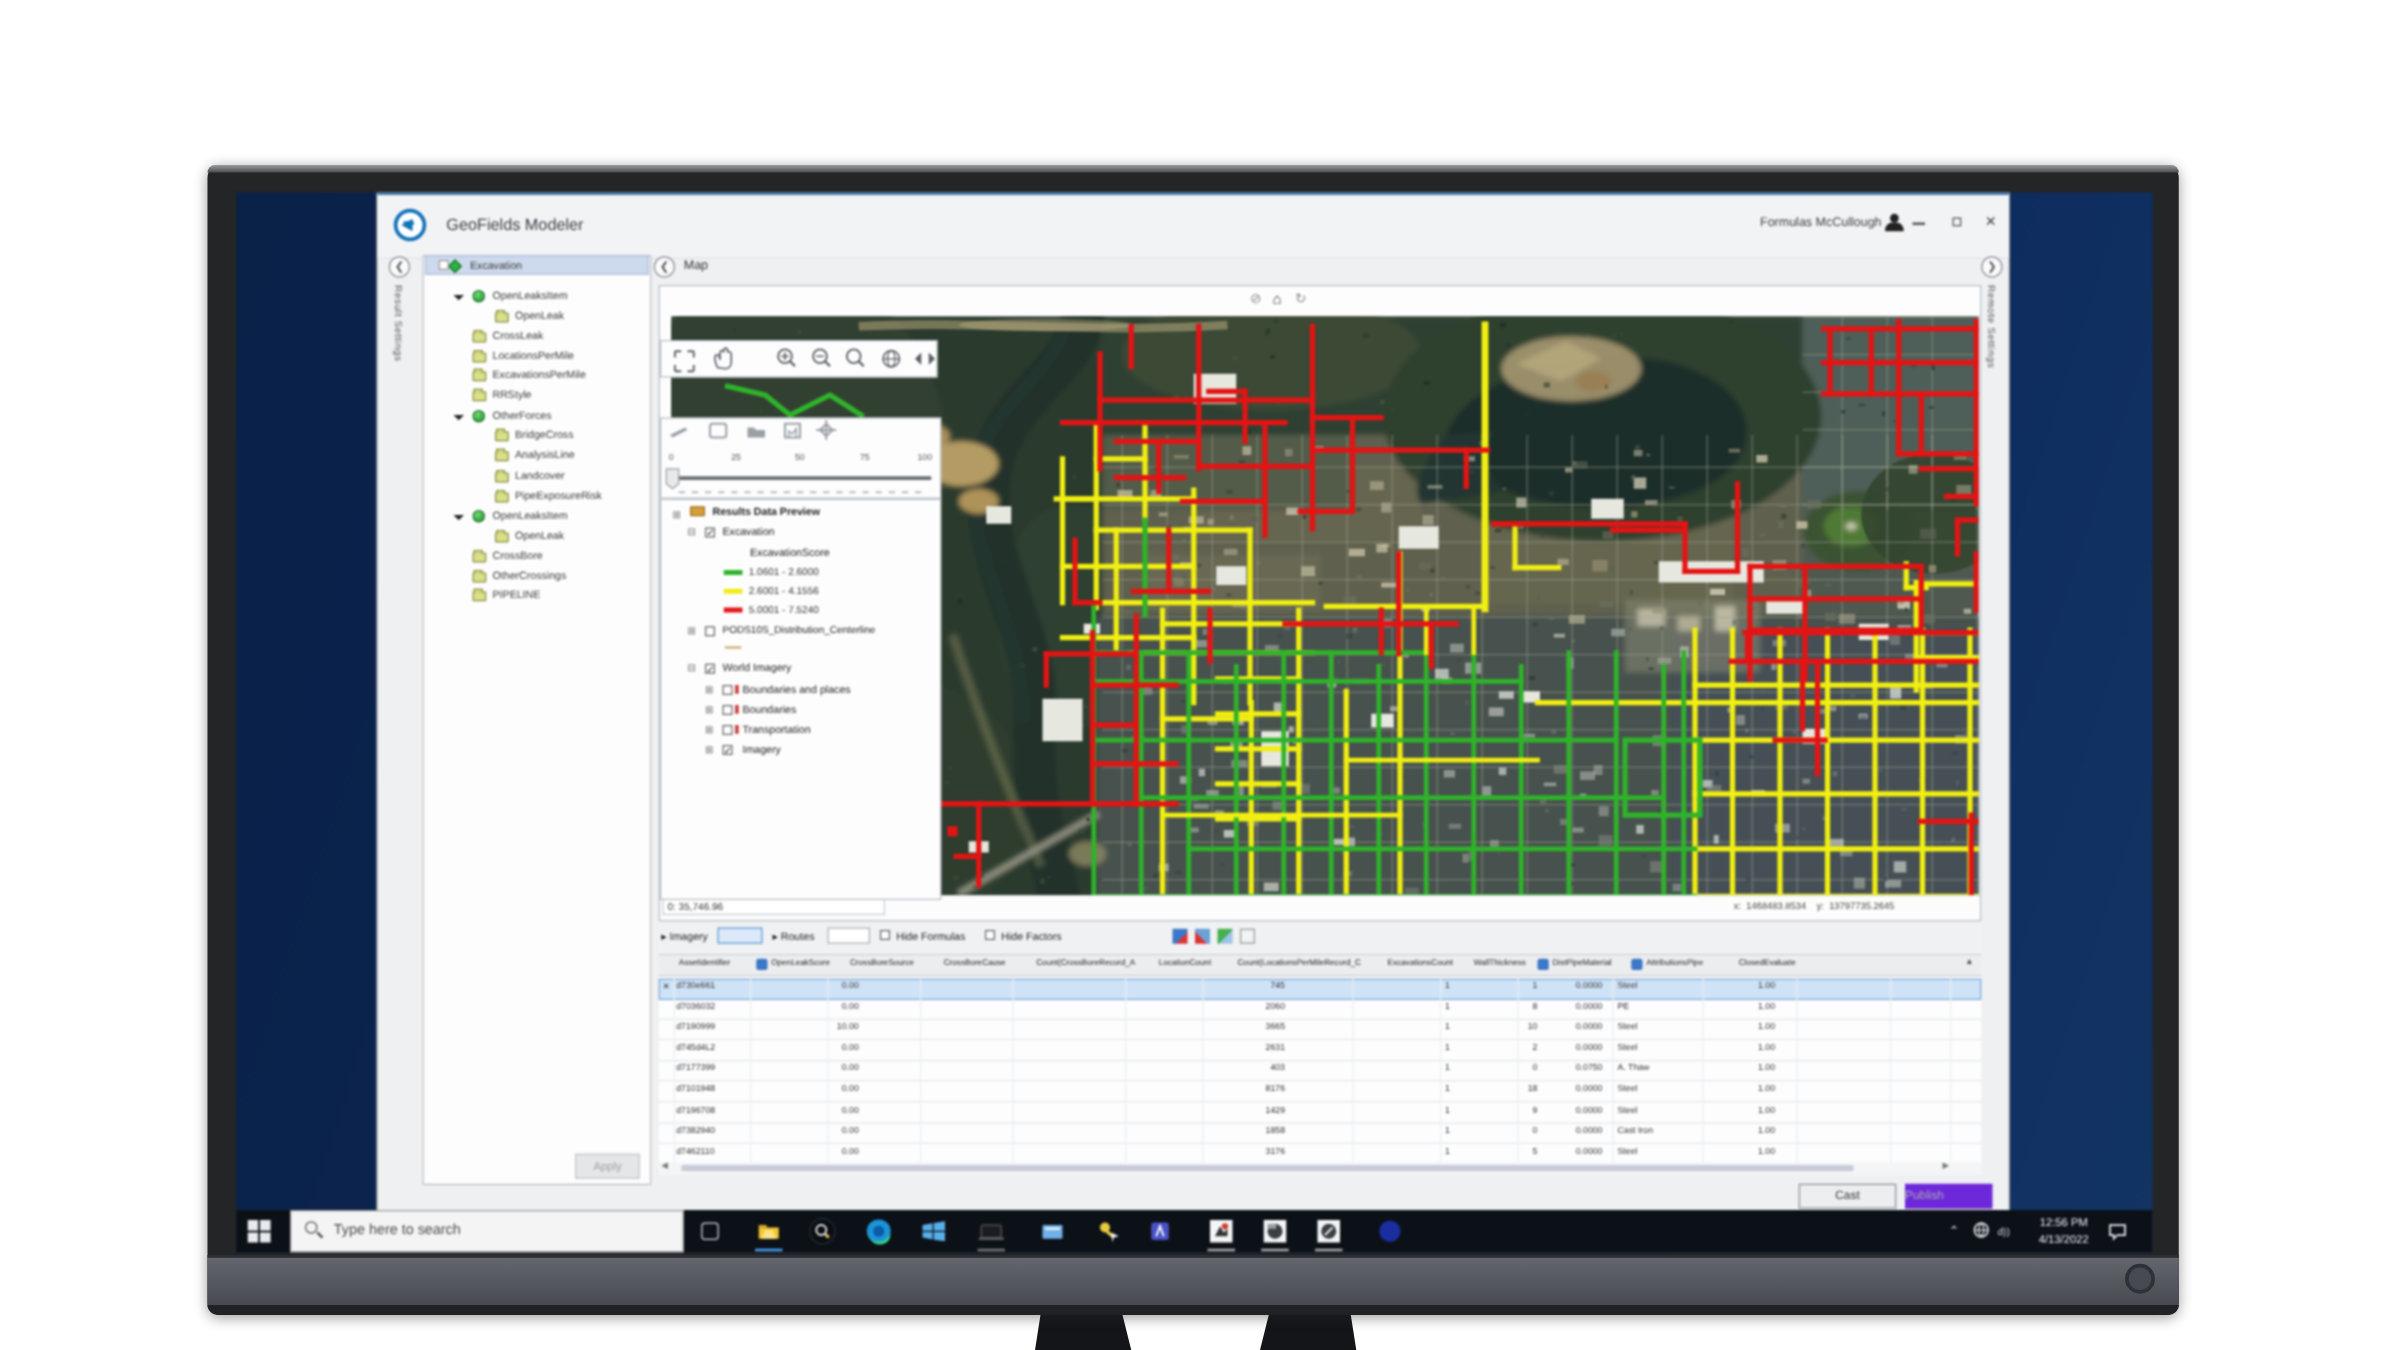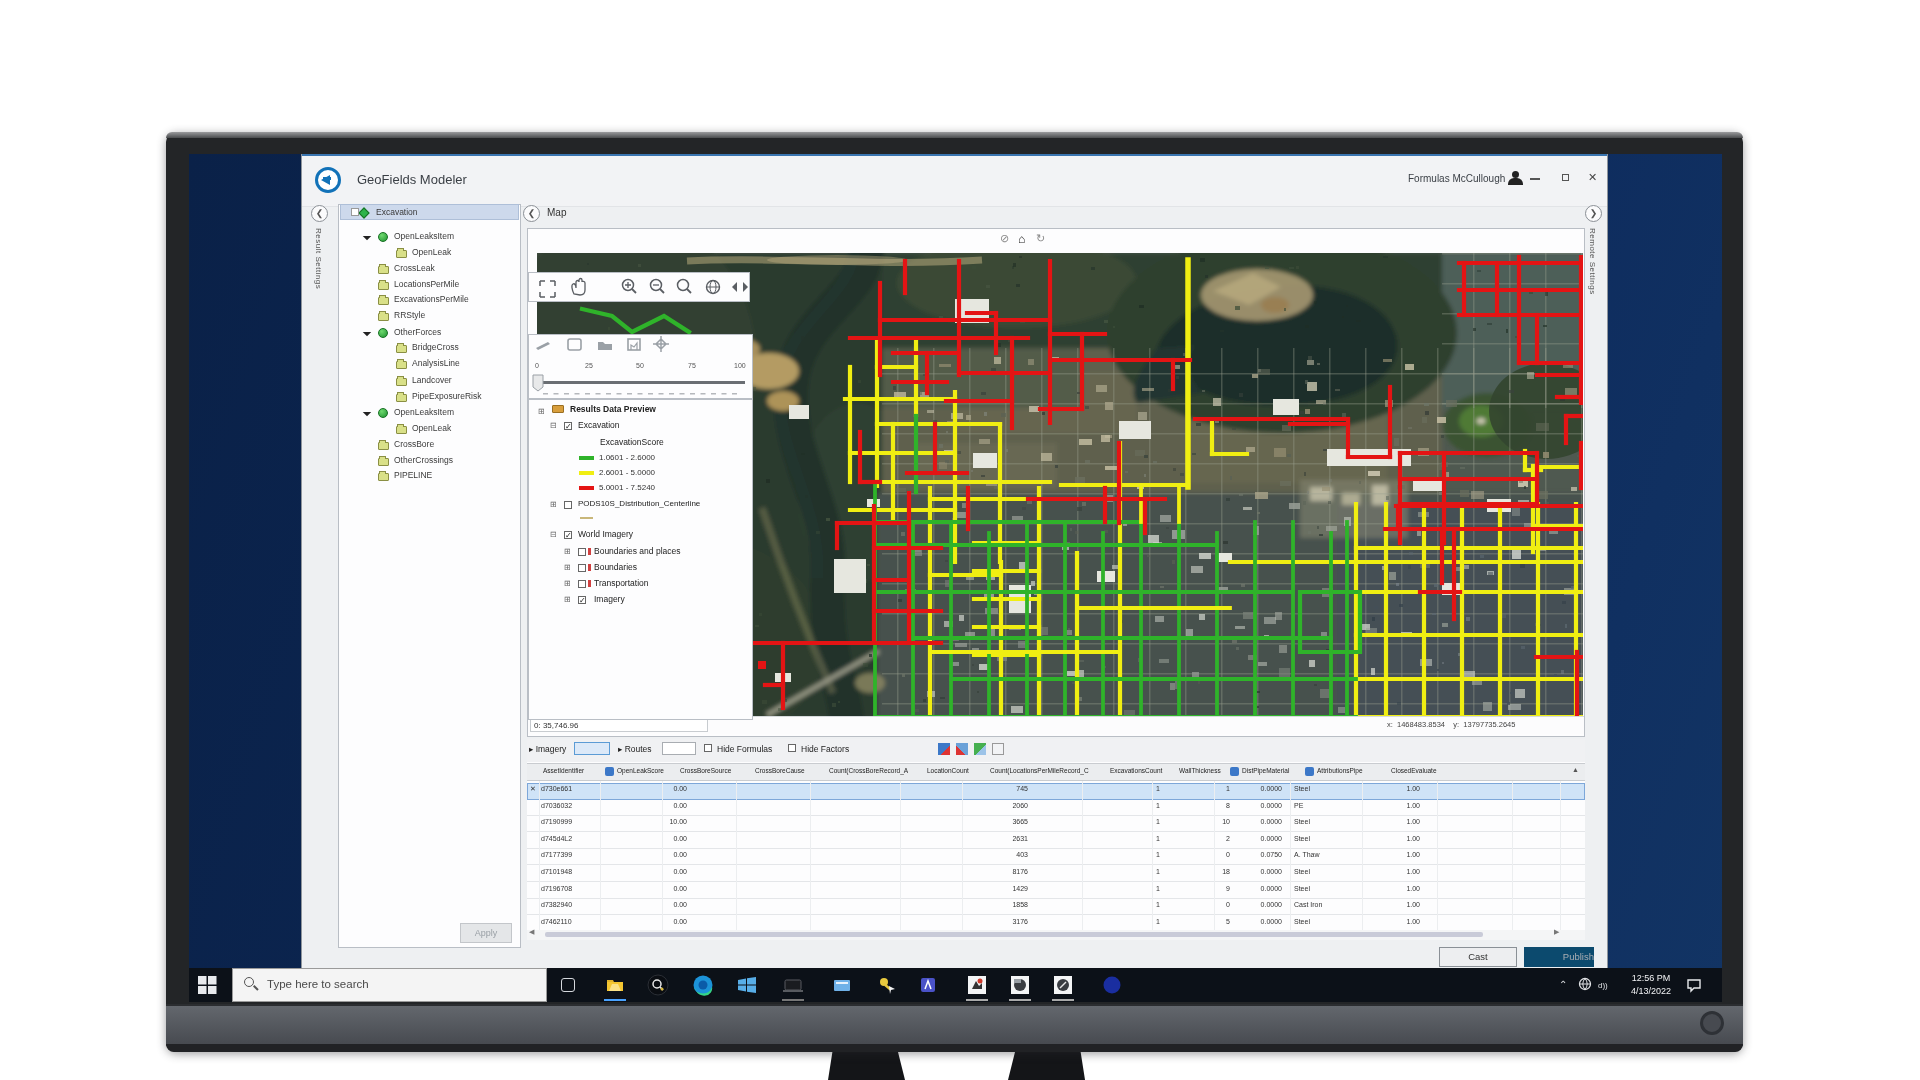--- a/index.html
+++ b/index.html
@@ -819,21 +819,21 @@
       <div class="abs" style="left:236px;top:251px;font-size:8px;color:#666">⊞</div>
 <div class="abs" style="left:250px;top:249px;width:12px;height:8px;background:#d89e3c;border:1px solid #9a6f22;border-radius:1px"></div>
 <div class="abs" style="left:268px;top:248px;font-size:8.5px;font-weight:bold;color:#222">Results Data Preview</div>
 <div class="abs" style="left:248px;top:265px;font-size:8px;color:#666">⊟</div>
 <div class="cb abs" style="left:262px;top:266px">✓</div>
 <div class="abs" style="left:276px;top:264px;font-size:8.5px;color:#222">Excavation</div>
 <div class="abs" style="left:298px;top:281px;font-size:8.5px;color:#222">ExcavationScore</div>
 <div class="abs" style="left:277px;top:300px;width:15px;height:3.5px;background:#2fb32a"></div>
 <div class="abs" style="left:297px;top:297px;font-size:8px;color:#333">1.0601 - 2.6000</div>
 <div class="abs" style="left:277px;top:315px;width:15px;height:3.5px;background:#f0ee12"></div>
-<div class="abs" style="left:297px;top:312px;font-size:8px;color:#333">2.6001 - 5.0000</div>
+<div class="abs" style="left:297px;top:312px;font-size:8px;color:#333">2.6001 - 4.1556</div>
 <div class="abs" style="left:277px;top:330px;width:15px;height:3.5px;background:#e41414"></div>
 <div class="abs" style="left:297px;top:327px;font-size:8px;color:#333">5.0001 - 7.5240</div>
 <div class="abs" style="left:248px;top:344px;font-size:8px;color:#666">⊞</div>
 <div class="abs" style="left:262px;top:345px;width:8px;height:8px;border:1px solid #666;background:#fff"></div>
 <div class="abs" style="left:276px;top:343px;font-size:8px;color:#222">PODS10S_Distribution_Centerline</div>
 <div class="abs" style="left:278px;top:361px;width:13px;height:2px;background:#c9b77a"></div>
 <div class="abs" style="left:248px;top:374px;font-size:8px;color:#666">⊟</div>
 <div class="cb abs" style="left:262px;top:375px">✓</div>
 <div class="abs" style="left:276px;top:373px;font-size:8.5px;color:#222">World Imagery</div>
 <div class="abs" style="left:262px;top:391px;font-size:8px;color:#666">⊞</div>
@@ -978,21 +978,21 @@
 <div class="abs" style="left:988px;top:625px;width:1px;height:155px;background:#eceef0"></div>
 <div class="abs" style="left:1060px;top:625px;width:1px;height:155px;background:#eceef0"></div>
 <div class="abs" style="left:1135px;top:625px;width:1px;height:155px;background:#eceef0"></div>
 <div class="abs" style="left:1210px;top:625px;width:1px;height:155px;background:#eceef0"></div>
 <div class="abs" style="left:1258px;top:625px;width:1px;height:155px;background:#eceef0"></div>
 <div class="abs" style="left:225px;top:774px;width:1058px;height:10px;background:#f4f5f6"></div>
 <div class="abs" style="left:243px;top:776px;width:938px;height:5px;background:#c9cbd8;border-radius:2px"></div>
 <div class="abs" style="left:227px;top:772px;font-size:7px;color:#777">◀</div>
 <div class="abs" style="left:1252px;top:772px;font-size:7px;color:#777">▶</div>
 <div class="abs" style="left:1137px;top:791px;width:78px;height:20px;background:#edeef0;border:1px solid #8a9096;font-size:9.5px;color:#333;text-align:center;line-height:18px">Cast</div>
-<div class="abs" style="left:1222px;top:791px;width:70px;height:20px;background:#0c4a6e;font-size:9.5px;color:#a9adb2;text-align:right;line-height:20px">Publish</div>
+<div class="abs" style="left:1222px;top:791px;width:70px;height:20px;background:#6d28d9;font-size:9.5px;color:#a9adb2;text-align:left;line-height:20px">Publish</div>
 </div>
 <div class="abs" style="left:0;top:814px;width:1533px;height:34px;background:#0c1118"></div>
 <svg class="abs" style="left:9px;top:822px" width="20" height="18" viewBox="0 0 20 18">
       <rect x="0" y="0" width="8.5" height="8.5" fill="#e8eaed"></rect>
       <rect x="10" y="0" width="8.5" height="8.5" fill="#e8eaed"></rect>
       <rect x="0" y="10" width="8.5" height="8.5" fill="#e8eaed"></rect>
       <rect x="10" y="10" width="8.5" height="8.5" fill="#e8eaed"></rect>
     </svg>
 <div class="abs" style="left:43px;top:814px;width:315px;height:34px;background:#f4f4f4;border:1px solid #9a9a9a"></div>
 <div class="abs" style="left:55px;top:823px;width:10px;height:10px;border:1.6px solid #555;border-radius:50%"></div>

